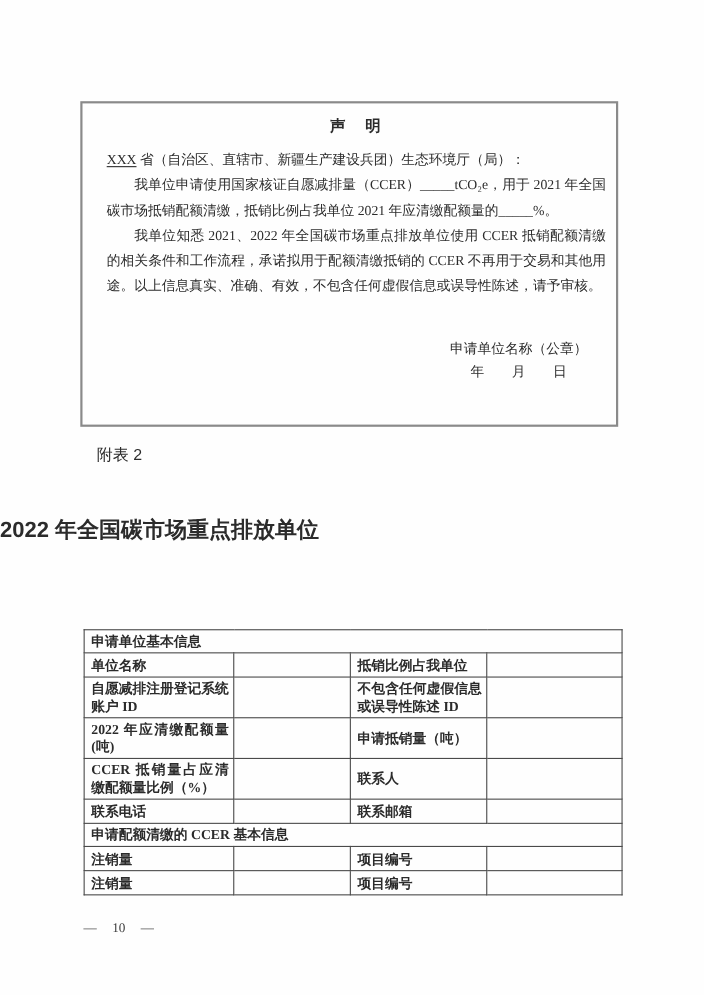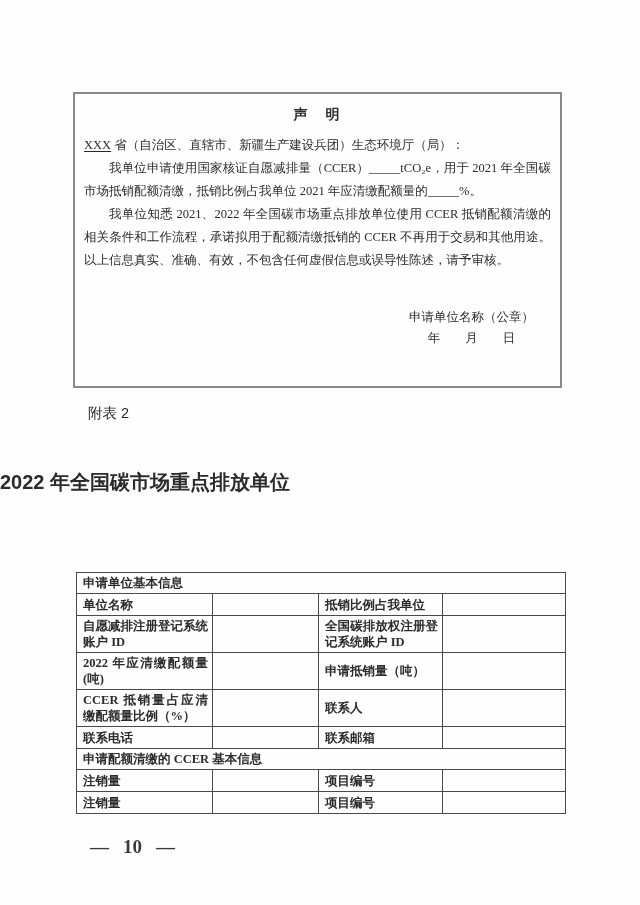--- a/index.html
+++ b/index.html
@@ -19,21 +19,21 @@
 
   
   .decl-box {
     position: absolute;
     left: 73px;
     top: 92px;
     width: 489px;
     height: 296px;
     border: 2px solid #8a8a8a;
     box-sizing: border-box;
-    padding: 10px 9px 0 9px;
+    padding: 10px 9px 0 22px;
   }
   .decl-title {
     text-align: center;
     font-weight: bold;
     font-size: 14px;
     letter-spacing: 2px;
     margin: 2px 0 10px 0;
   }
   .decl-salutation {
     font-size: 12.5px;
@@ -94,25 +94,24 @@
     line-height: 16px;
   }
   .app-table td.lbl { text-align: justify; }
   .r-sm  { height: 22px; margin-top: 44px; }
   .r-lg  { height: 36px; }
   .r-sec { height: 20px; }
 
   
   .footer {
     position: absolute;
-    left: 90px;
+    left: 76px;
     top: 836px;
-    font-size: 19px;
+    font-size: 12px;
     color: #3a3a3a;
-    font-weight: bold;
   }
   .footer .pg { margin: 0 14px; }
 </style>
 </head>
 <body>
 
 <div class="page">
 
   <div class="decl-box">
     <div class="decl-title">声　明</div>
@@ -144,21 +143,21 @@
       </tr>
       <tr class="r-sm">
         <td class="lbl">单位名称</td>
         <td></td>
         <td class="lbl">抵销比例占我单位</td>
         <td></td>
       </tr>
       <tr class="r-lg">
         <td class="lbl">自愿减排注册登记系统账户 ID</td>
         <td></td>
-        <td class="lbl">全国碳排放权注册登记系统账户 ID</td>
+        <td class="lbl">不包含任何虚假信息或误导性陈述 ID</td>
         <td></td>
       </tr>
       <tr class="r-sm">
         <td class="lbl">2022 年应清缴配额量(吨)</td>
         <td></td>
         <td class="lbl">申请抵销量（吨）</td>
         <td></td>
       </tr>
       <tr class="r-lg">
         <td class="lbl">CCER 抵销量占应清缴配额量比例（%）</td>

